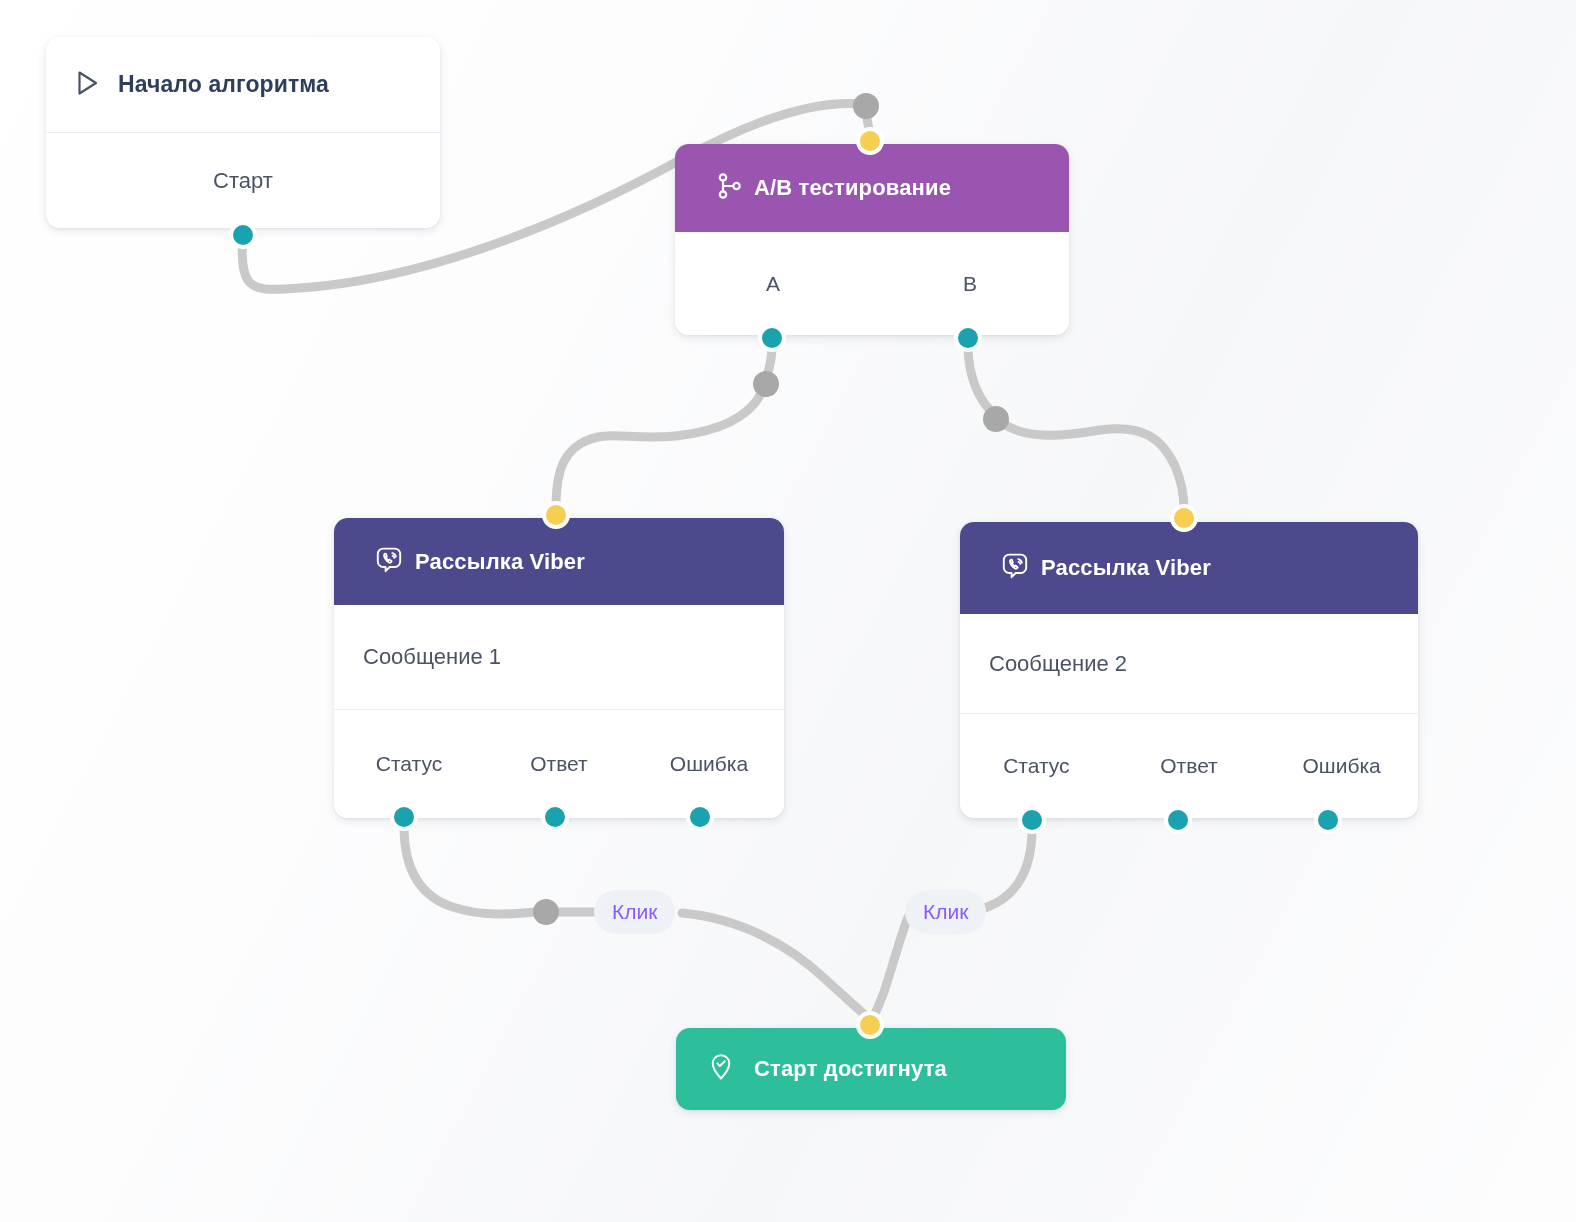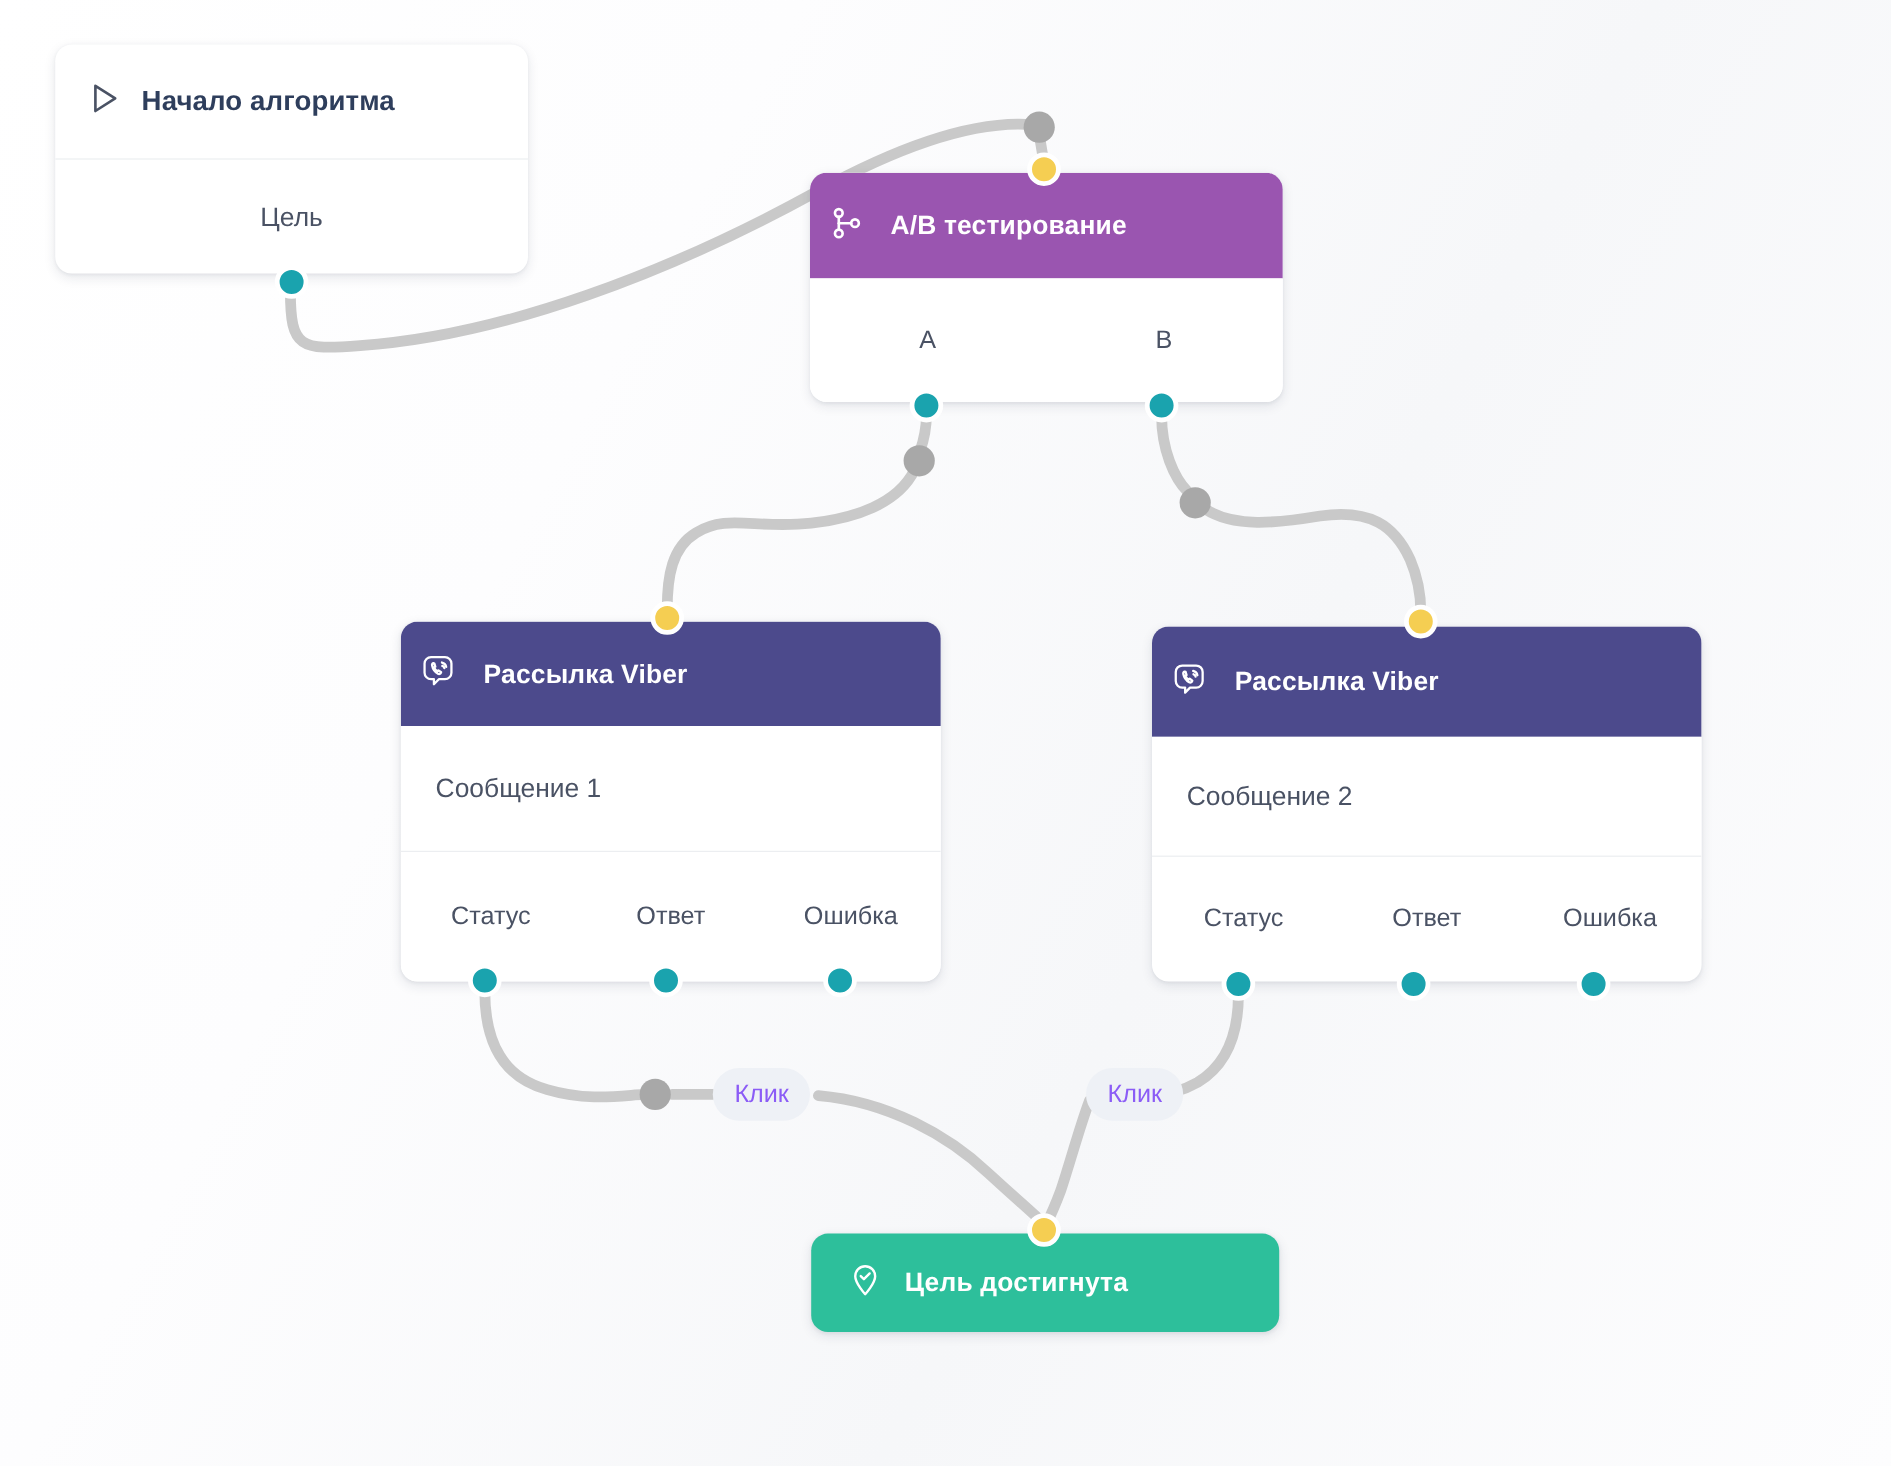--- a/index.html
+++ b/index.html
@@ -73,22 +73,22 @@
     justify-content: center;
     font-size: 22px;
     color: #4a5264;
   }
 
   
   .card { overflow: hidden; }
   .card-head {
     display: flex;
     align-items: center;
-    gap: 23px;
-    padding: 0 16px;
+    gap: 11px;
+    padding: 0 40px;
     box-sizing: border-box;
     color: #ffffff;
   }
   .card-head .title {
     font-size: 22px;
     font-weight: bold;
     letter-spacing: .15px;
     white-space: nowrap;
   }
   .card-body {
@@ -228,21 +228,21 @@
   <div class="node node-start" style="left:46px; top:37px; width:394px; height:191px;">
     <div class="start-head">
       <span class="icon">
         <svg width="30" height="30" viewBox="0 0 30 30" xmlns="http://www.w3.org/2000/svg">
           <path d="M7.5 4.5 L24 15 L7.5 25.5 Z" fill="none" stroke="#4a5264" stroke-width="2.2" stroke-linejoin="round" stroke-linecap="round"></path>
         </svg>
       </span>
       <span class="title">Начало алгоритма</span>
     </div>
     <div class="start-body">
-      <span>Цель</span>
+      <span>Старт</span>
     </div>
   </div>
   <div class="port teal" style="left:229px; top:221px;"></div>
 
   <div class="node card" style="left:675px; top:144px; width:394px; height:191px;">
     <div class="card-head" style="background:#9a55b0; height:88px;">
       <span class="icon">
         <svg width="28" height="28" viewBox="0 0 28 28" xmlns="http://www.w3.org/2000/svg">
           <g fill="none" stroke="#ffffff" stroke-width="2.2" stroke-linecap="round">
             <circle cx="8" cy="5.5" r="3.2"></circle>
@@ -328,17 +328,17 @@
 
   <div class="node node-goal" style="left:676px; top:1028px; width:390px; height:82px; background:#2dbf9b;">
     <span class="icon">
       <svg width="30" height="30" viewBox="0 0 30 30" xmlns="http://www.w3.org/2000/svg">
         <g fill="none" stroke="#ffffff" stroke-width="2" stroke-linecap="round" stroke-linejoin="round">
           <path d="M15 3.2 c-4.6 0 -8.3 3.7 -8.3 8.3 c0 5.9 8.3 15 8.3 15 s8.3 -9.1 8.3 -15 c0 -4.6 -3.7 -8.3 -8.3 -8.3 z"></path>
           <path d="M11.3 11.4 l2.6 2.6 l4.8 -4.8"></path>
         </g>
       </svg>
     </span>
-    <span class="title">Цель достигнута</span>
+    <span class="title">Старт достигнута</span>
   </div>
   <div class="port yellow" style="left:856px; top:1011px;"></div>
 
 </div>
 
 </body></html>

